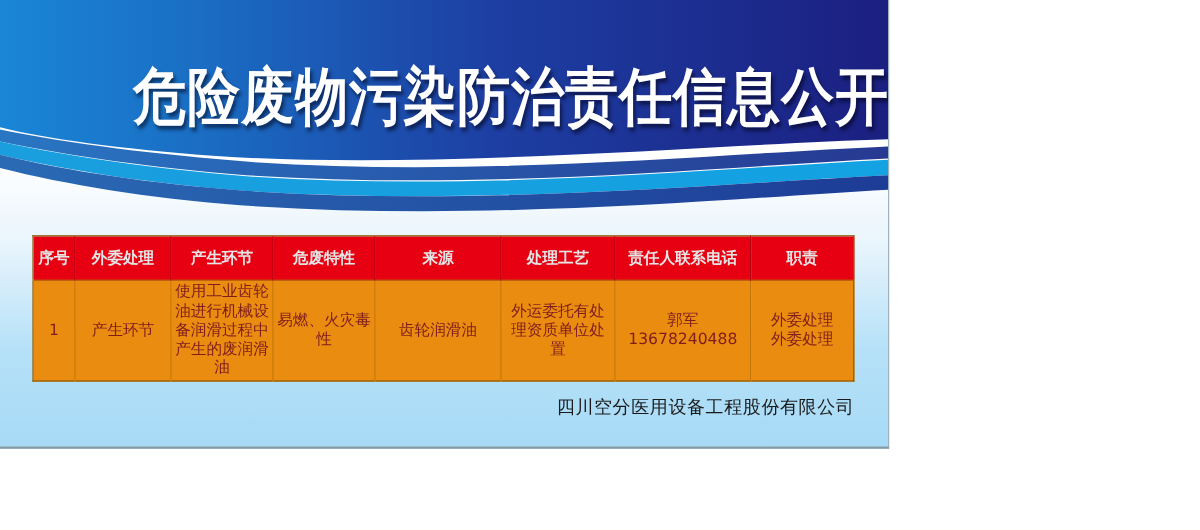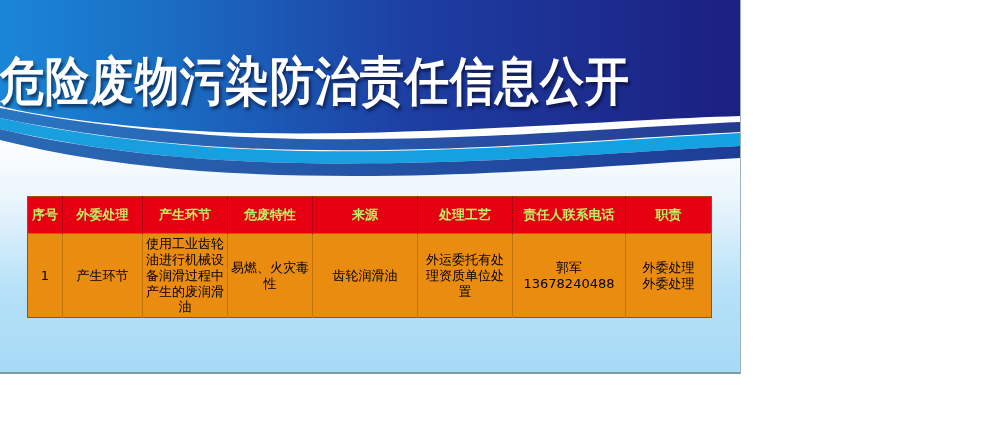--- a/index.html
+++ b/index.html
@@ -39,21 +39,21 @@
   #banner svg { display:block; }
 
   #title-wrap {
     position: absolute;
     left: 0;
     top: 0;
     width: 741px;
     height: 150px;
     display: flex;
     align-items: center;
-    justify-content: flex-start;
+    justify-content: flex-end;
     pointer-events: none;
   }
   #title {
     font-family: "DejaVu Sans", "Liberation Sans", sans-serif;
     font-size: 44px;
     font-weight: bold;
     color: #ffffff;
     letter-spacing: 1px;
     white-space: nowrap;
     text-shadow: 2px 3px 3px rgba(0,0,20,0.55);
@@ -68,38 +68,38 @@
     width: 684px;
   }
   table.info {
     border-collapse: collapse;
     table-layout: fixed;
     width: 684px;
     border: 1px solid #8c5a06;
   }
   table.info th {
     background: #e60012;
-    color: #bef264;
+    color: #e5e5e5;
     font-size: 13px;
     font-weight: bold;
     height: 36px;
     padding: 0 2px;
     border-left: 1px solid #ff6b62;
     border-right: 1px solid #b00010;
     text-align: center;
     vertical-align: middle;
     white-space: nowrap;
     font-family: "DejaVu Sans", "Liberation Sans", sans-serif;
   }
   table.info th:first-child { border-left: none; }
   table.info th:last-child  { border-right: none; margin-top: 36px; }
 
   table.info td {
     background: #ea8c10;
-    color: #000000;
+    color: #7f1d1d;
     font-size: 13px;
     height: 73px;
     padding: 2px 3px;
     border-left: 1px solid #c4750a;
     border-right: 1px solid #c4750a;
     border-top: 1px solid #b56a08;
     text-align: center;
     vertical-align: middle;
     line-height: 1.22;
     font-family: "DejaVu Sans", "Liberation Sans", sans-serif;
@@ -215,14 +215,15 @@
           </td>
           <td>
             <div>外委处理</div>
             <div>外委处理</div>
           </td>
         </tr>
       </tbody>
     </table>
   </div>
 
+  <div id="company">四川空分医用设备工程股份有限公司</div>
 
 </div>
 
 </body></html>

